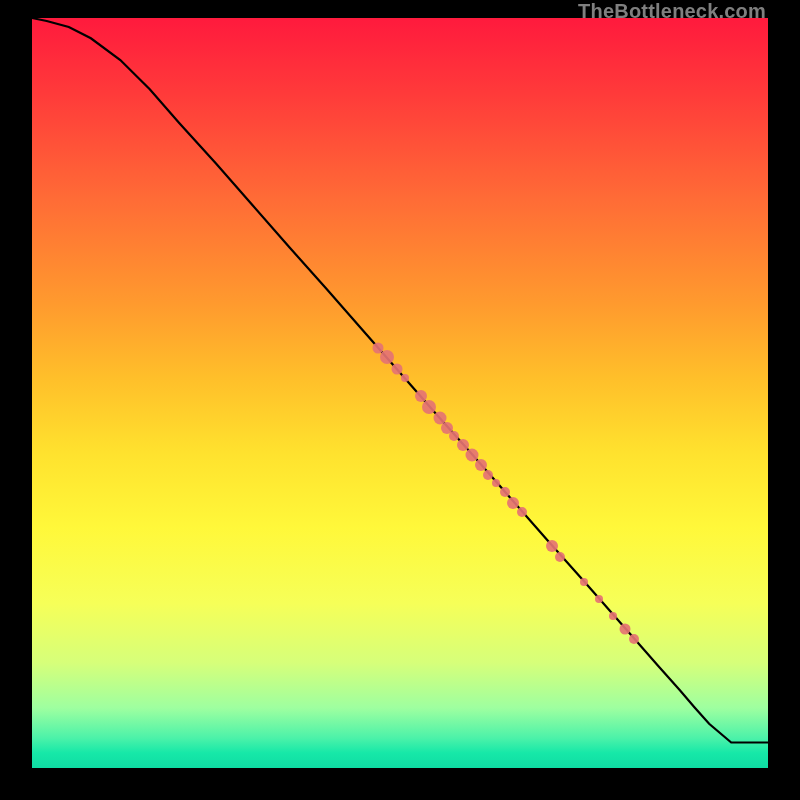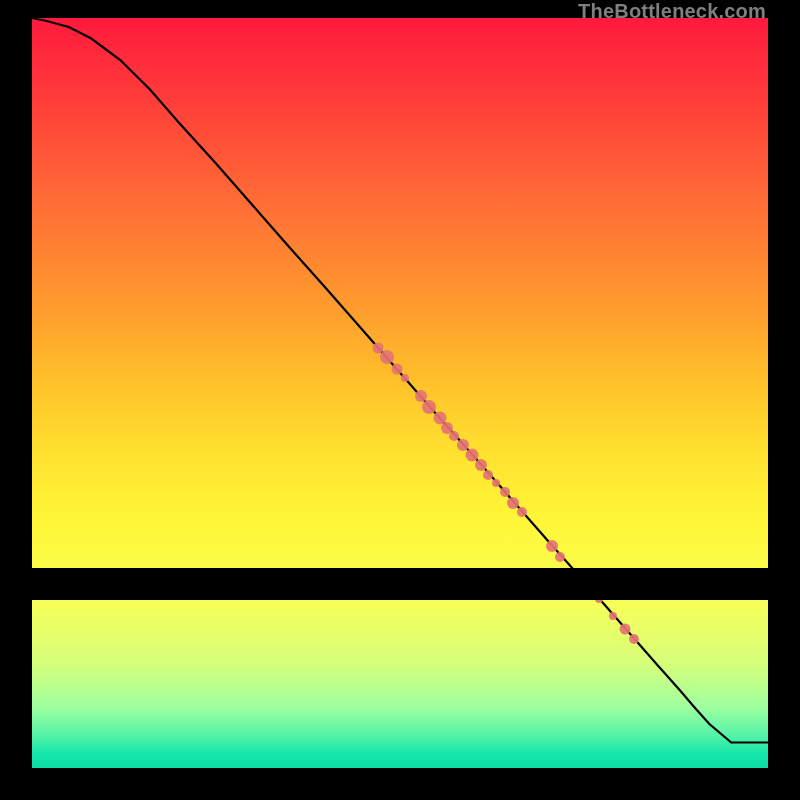--- a/index.html
+++ b/index.html
@@ -7,21 +7,21 @@
     padding: 0;
     width: 800px;
     height: 800px;
     overflow: hidden;
     background: #000;
     font-family: Arial, Helvetica, sans-serif;
   }
   .stage {
     position: relative;
     width: 800px;
-    height: 600px;
+    height: 800px;
     text-align: right;
   }
   .frame {
     position: absolute;
     background: #000;
   }
   .frame.left   { left: 0; top: 0; width: 32px; height: 800px; }
   .frame.right  { right: 0; top: 0; width: 32px; height: 800px; }
   .frame.top    { left: 0; top: 0; width: 800px; height: 18px; }
   .frame.bottom { left: 0; bottom: 0; width: 800px; height: 32px; }

